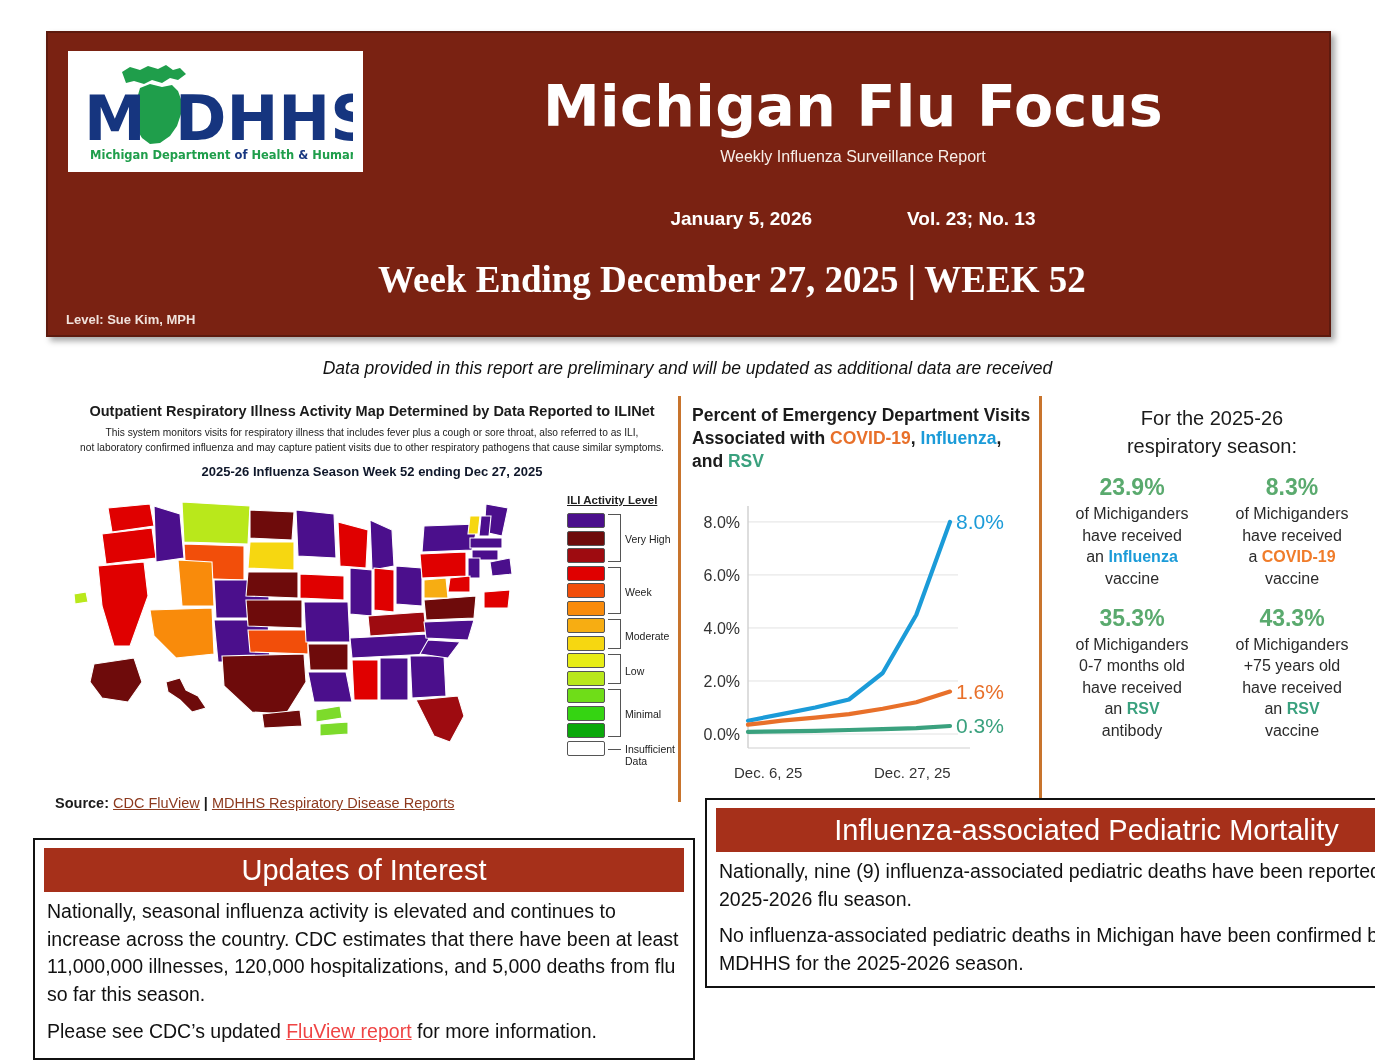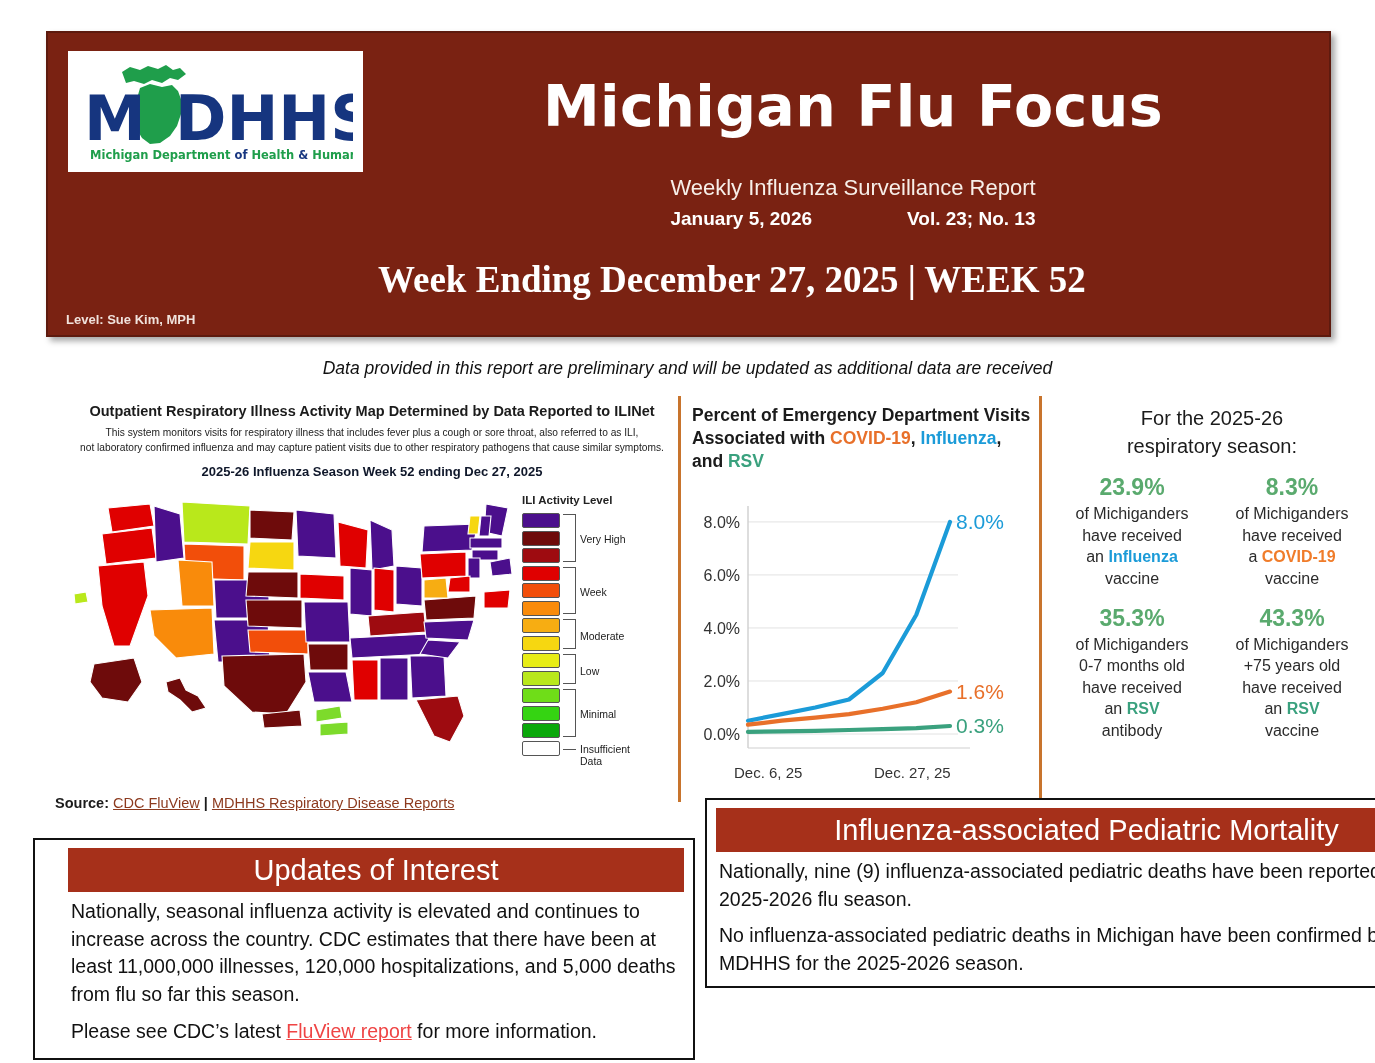--- a/index.html
+++ b/index.html
@@ -26,21 +26,21 @@
   .hdr-title{
     position:absolute;left:330px;top:44px;width:950px;
     text-align:center;color:#ffffff;
     font-size:57px;font-weight:bold;letter-spacing:.4px;
     line-height:1.05;
     font-family:"DejaVu Sans","Liberation Sans",sans-serif;
   }
   .hdr-sub{
     position:absolute;left:330px;top:115px;width:950px;
     text-align:center;color:#f7efe9;
-    font-size:22px;font-weight:normal;margin-top:27px;
+    font-size:16px;font-weight:normal;
   }
   .hdr-meta{
     position:absolute;left:330px;top:175px;width:950px;
     text-align:center;color:#ffffff;font-size:19px;font-weight:bold;
     display:flex;justify-content:center;gap:95px;
   }
   .hdr-week{
     position:absolute;left:330px;top:225px;width:950px;
     color:#ffffff;font-size:37px;font-weight:bold;font-family:Liberation Serif, serif;
   }
@@ -75,21 +75,21 @@
     text-align:center;font-size:10.2px;color:#1b1b1b;line-height:1.45;
     margin-top:7px;
   }
   .map-season{
     text-align:center;font-size:13px;font-weight:bold;color:#0f172a;
     margin-top:8px;
   }
   .map-art{position:absolute;left:0;top:100px;width:470px;height:300px;}
 
   
-  .legend{position:absolute;left:450px;top:98px;width:122px;}
+  .legend{position:absolute;left:495px;top:98px;width:122px;text-decoration:underline;}
   .legend-title{font-size:11.5px;font-weight:bold;color:#222;margin-bottom:6px;}
   .sw-row{display:flex;align-items:center;height:17.5px;}
   .sw{width:38px;height:15px;border:1px solid #555;box-sizing:border-box;border-radius:2px;}
   .legend-wrap{position:relative;}
   .grp-label{
     position:absolute;left:58px;font-size:10.5px;color:#222;
   }
   .brace{
     position:absolute;left:41px;width:13px;
     border:1px solid #555;border-left:none;box-sizing:border-box;
@@ -139,21 +139,21 @@
   .stat-txt{font-size:16px;color:#2b2b2b;line-height:1.34;}
   .t-flu{color:#1b9bd8;font-weight:bold;}
   .t-cov{color:#f07c2a;font-weight:bold;}
   .t-rsv{color:#3aa17e;font-weight:bold;}
 
   
   .box{
     position:absolute;background:#ffffff;border:2px solid #111;
     box-sizing:border-box;
   }
-  .box-left{left:33px;top:838px;width:662px;height:222px;padding-left:24px;}
+  .box-left{left:33px;top:838px;width:662px;height:222px;}
   .box-right{left:705px;top:798px;width:763px;height:190px;}
   .box-hd{
     margin:8px 9px 0 9px;height:44px;background:#a6301a;color:#ffffff;
     display:flex;align-items:center;justify-content:center;
     font-size:29px;font-weight:normal;
     font-family:"Liberation Sans",sans-serif;
   }
   .box-body{padding:6px 12px 0 12px;}
   .box-body p{
     margin:0 0 9px 0;font-size:19.5px;line-height:1.42;color:#111;
@@ -416,21 +416,21 @@
   <span>Source:</span>
   <span class="lnk">CDC FluView</span>
   <span>|</span>
   <span class="lnk">MDHHS Respiratory Disease Reports</span>
 </div>
 
 <div class="box box-left">
   <div class="box-hd">Updates of Interest</div>
   <div class="box-body">
     <p>Nationally, seasonal influenza activity is elevated and continues to increase across the country. CDC estimates that there have been at least 11,000,000 illnesses, 120,000 hospitalizations, and 5,000 deaths from flu so far this season.</p>
-    <p><span>Please see CDC’s latest </span><span class="lnk">FluView report</span><span> for more information.</span></p>
+    <p><span>Please see CDC’s updated </span><span class="lnk">FluView report</span><span> for more information.</span></p>
   </div>
 </div>
 
 <div class="box box-right">
   <div class="box-hd">Influenza-associated Pediatric Mortality</div>
   <div class="box-body">
     <p>Nationally, nine (9) influenza-associated pediatric deaths have been reported for the 2025-2026 flu season.</p>
     <p>No influenza-associated pediatric deaths in Michigan have been confirmed by MDHHS for the 2025-2026 season.</p>
   </div>
 </div>

